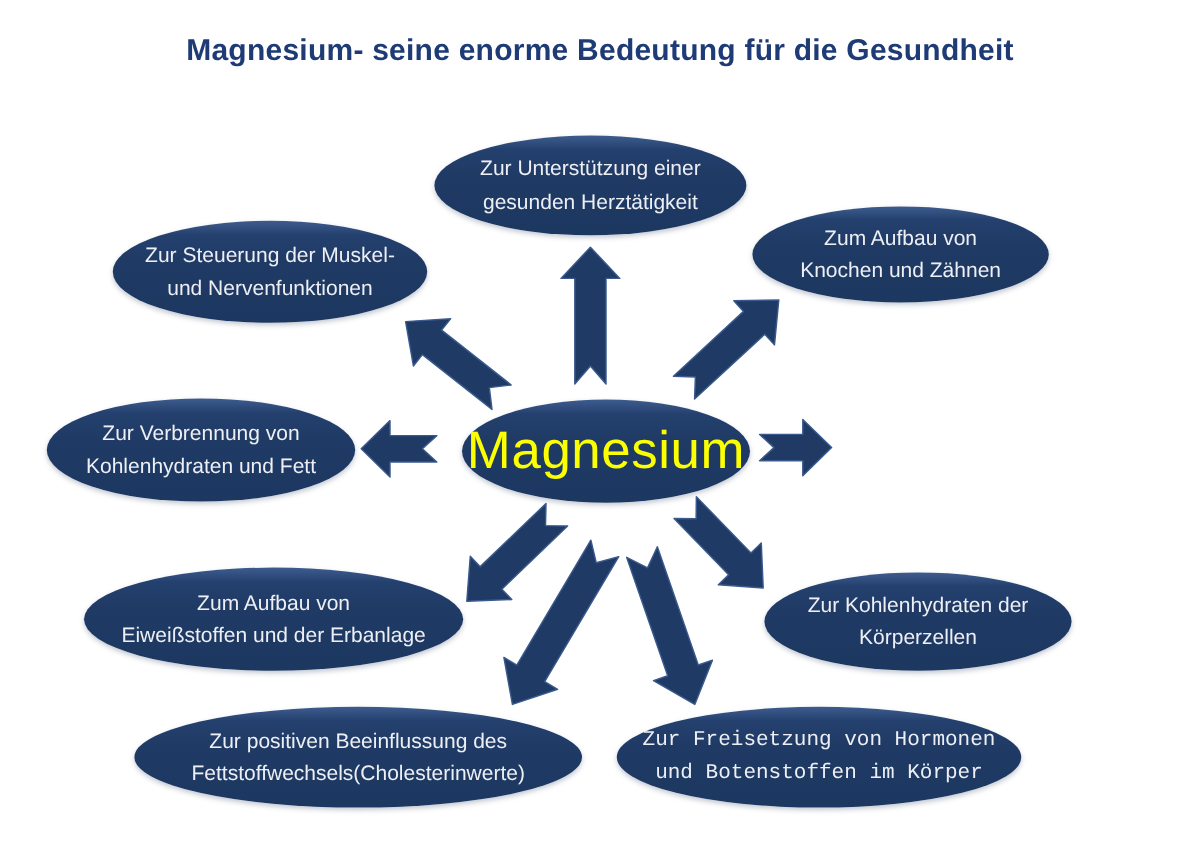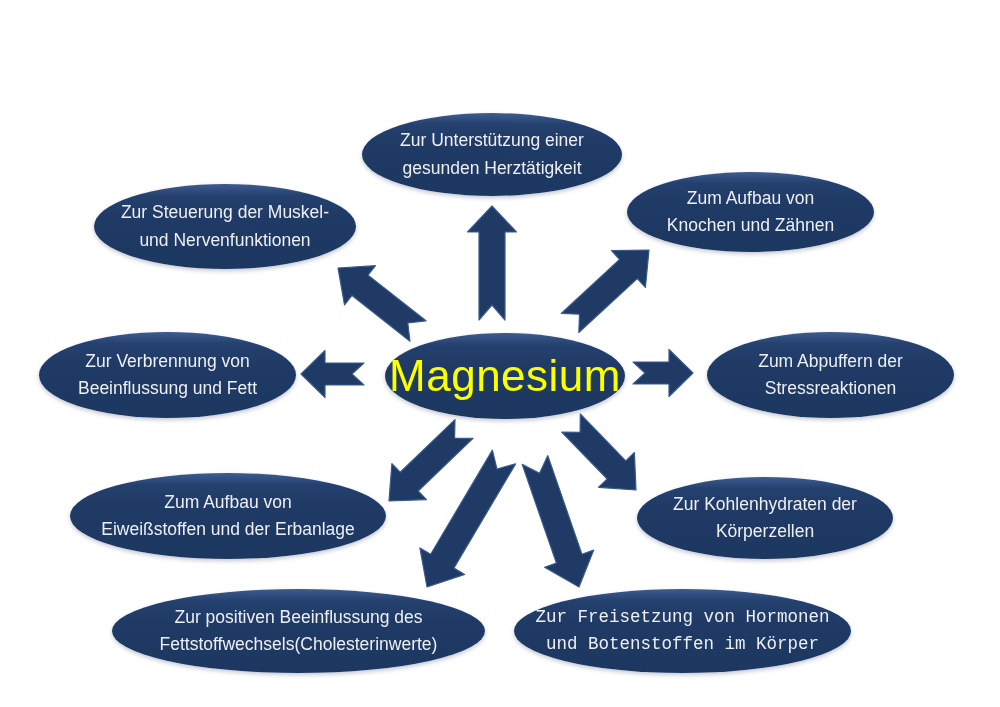--- a/index.html
+++ b/index.html
@@ -75,43 +75,42 @@
   .pos-bottom-left   { left:  70px; top: 473px; width: 316px; height: 86px; }
   .pos-bottom-right  { left: 637px; top: 477px; width: 256px; height: 82px; }
   .pos-bc-left       { left: 112px; top: 589px; width: 373px; height: 84px; }
   .pos-bc-right      { left: 514px; top: 589px; width: 337px; height: 84px; font-family: Liberation Mono, monospace; }
 </style>
 </head>
 <body>
 
 <div class="canvas">
 
+  <div class="title">Magnesium- seine enorme Bedeutung für die Gesundheit</div>
 
   <svg class="arrow-layer" viewBox="0 0 1000 707" xmlns="http://www.w3.org/2000/svg">
     <polygon class="arrow" points="505,320 505,232 516.5,232 492,206 467.5,232 479,232 479,320 492,305"></polygon>
     <polygon class="arrow" points="426,320.8 368,275.1 375.5,265.7 338,268 344.5,305 352,295.5 410,341.2 407.8,323"></polygon>
     <polygon class="arrow" points="578.8,332.5 637.3,278.6 645.4,287.4 649,250 611.5,250.6 619.6,259.5 561.2,313.5 579.5,314.2"></polygon>
     <polygon class="arrow" points="364,363 325,363 325,350.5 301,374 325,397.5 325,385 364,385 352,374"></polygon>
     <polygon class="arrow" points="633,384 669,384 669,396.5 693,373 669,349.5 669,362 633,362 645,373"></polygon>
     <polygon class="arrow" points="455,419.6 400.2,472.2 391.9,463.6 389,501 426.5,499.6 418.2,491 473,438.4 454.6,438"></polygon>
     <polygon class="arrow" points="492.4,450.1 430.7,554.3 419.9,547.9 427,587 464.7,574.4 453.9,568.1 515.6,463.9 496.9,469"></polygon>
     <polygon class="arrow" points="522.2,464.4 556.4,563.1 544.6,567.2 579,587 593.7,550.1 581.9,554.2 547.8,455.6 539.6,473.2"></polygon>
     <polygon class="arrow" points="561.7,432.1 607.2,479 598.6,487.3 636,490 634.4,452.5 625.8,460.9 580.3,413.9 580.1,432.3"></polygon>
   </svg>
 
   <div class="node pos-top">Zur Unterstützung einer
 gesunden Herztätigkeit</div>
   <div class="node pos-top-left">Zur Steuerung der Muskel-
 und Nervenfunktionen</div>
   <div class="node pos-top-right">Zum Aufbau von
 Knochen und Zähnen</div>
   <div class="node pos-left">Zur Verbrennung von
-Beeinflussung und Fett</div>
-  <div class="node pos-right">Zum Abpuffern der
-Stressreaktionen</div>
+Kohlenhydraten und Fett</div>
   <div class="node pos-bottom-left">Zum Aufbau von
 Eiweißstoffen  und der Erbanlage</div>
   <div class="node pos-bottom-right">Zur Kohlenhydraten der
 Körperzellen</div>
   <div class="node pos-bc-left">Zur positiven Beeinflussung des
 Fettstoffwechsels(Cholesterinwerte)</div>
   <div class="node pos-bc-right">Zur Freisetzung von Hormonen
 und Botenstoffen im Körper</div>
 
   <div class="node node-center pos-center">Magnesium</div>

